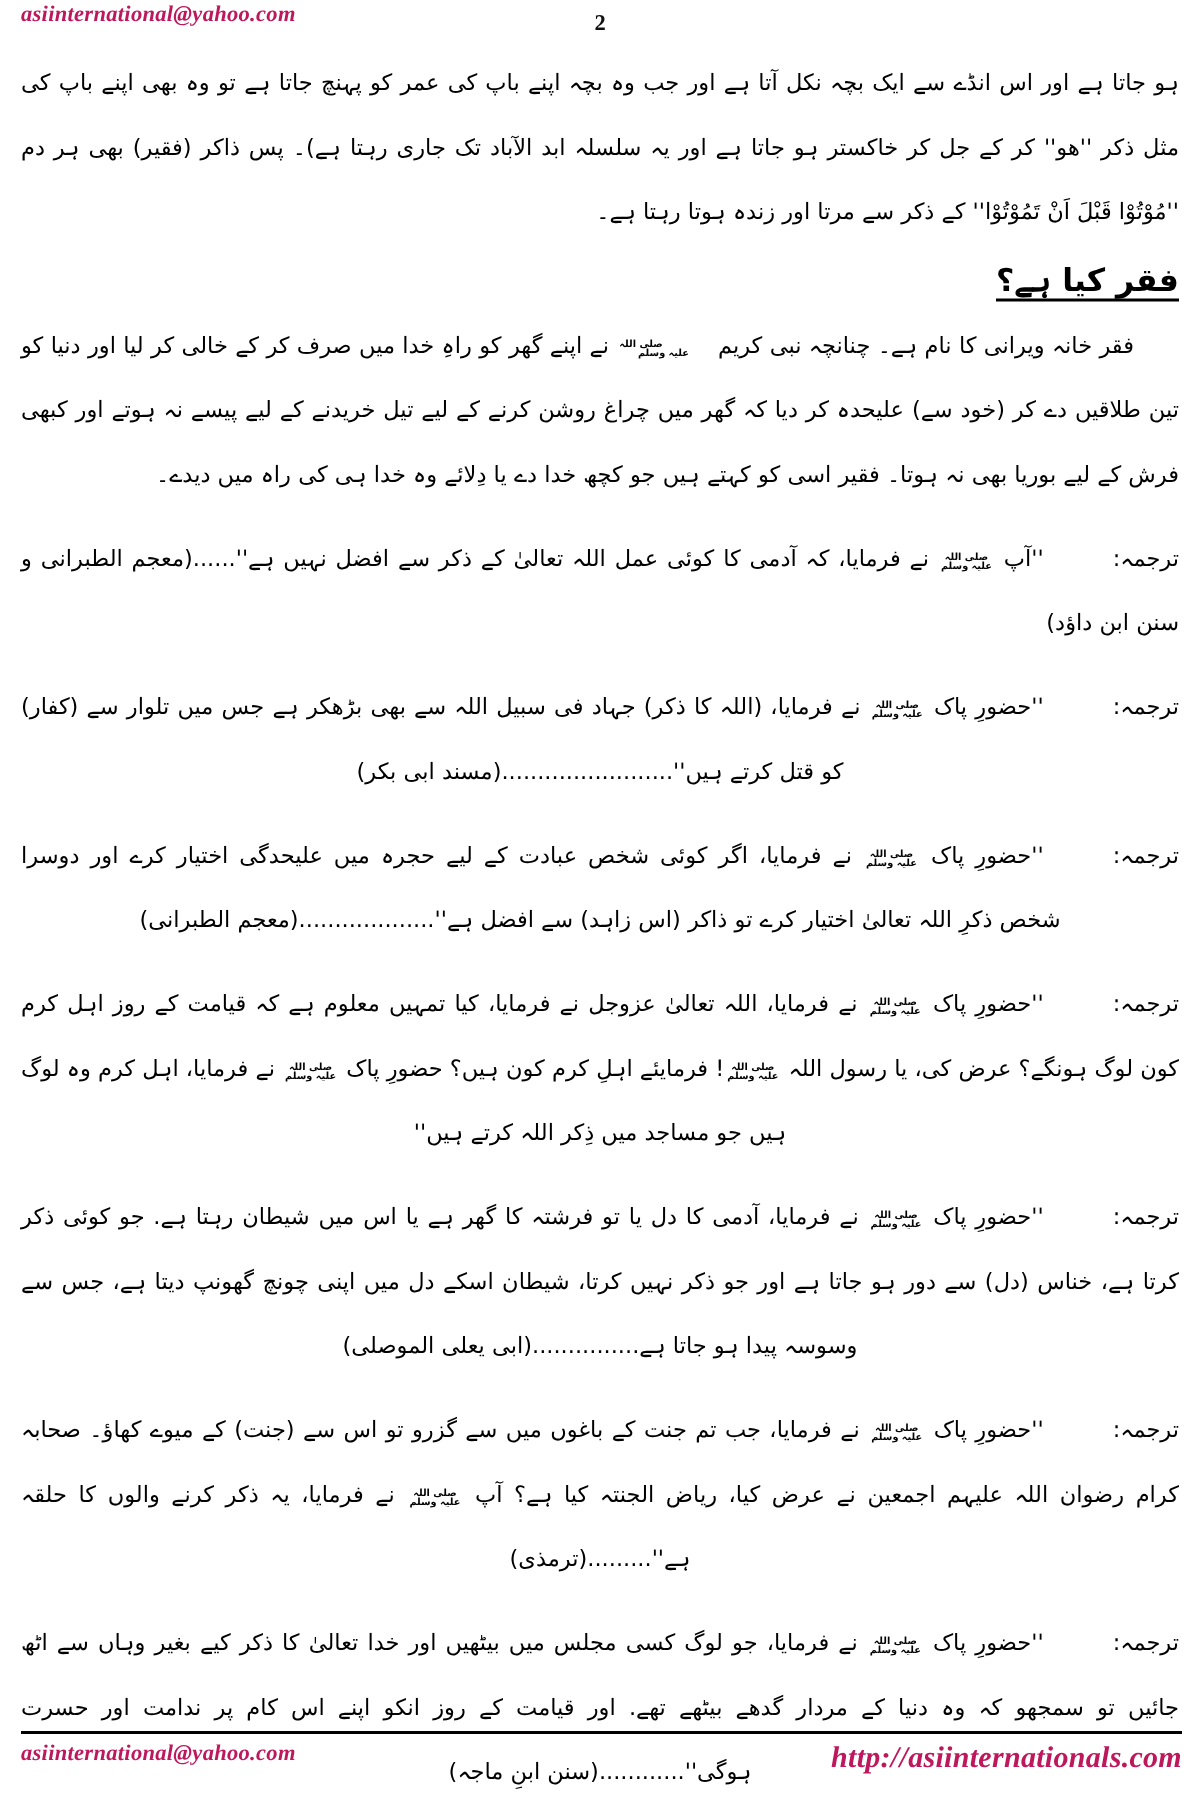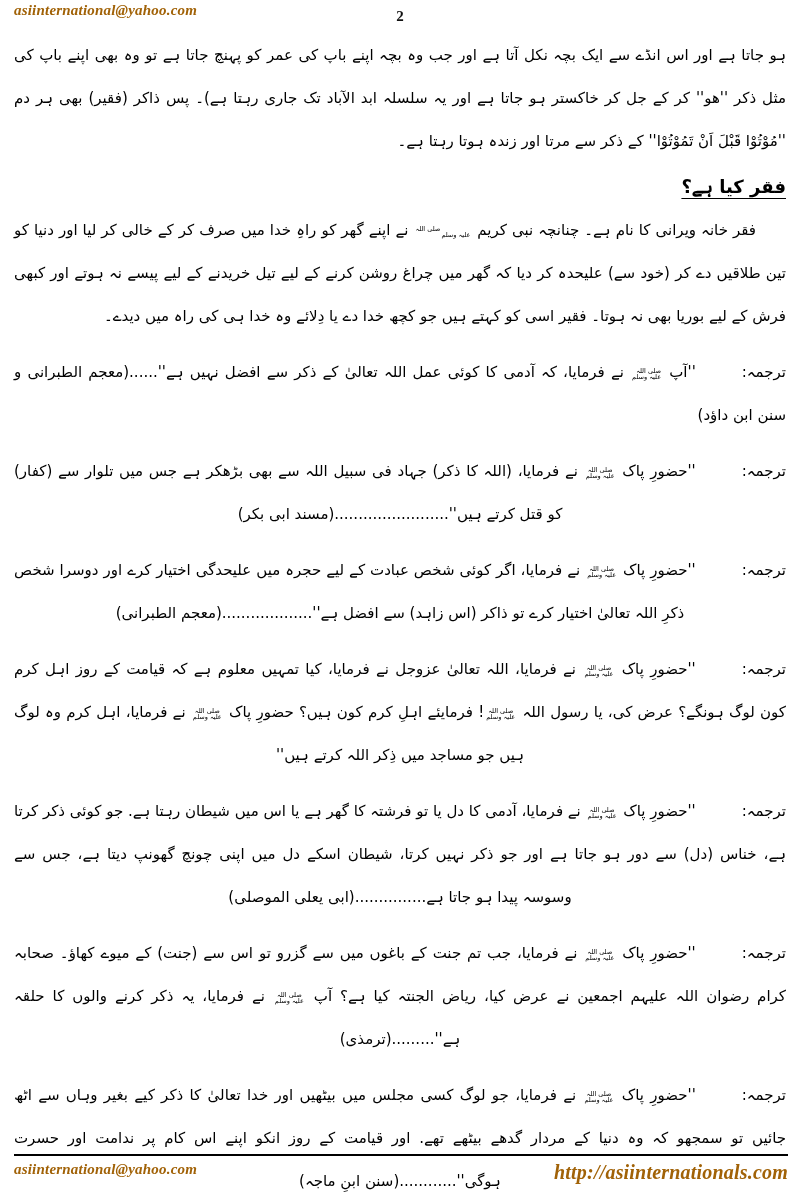--- a/index.html
+++ b/index.html
@@ -6,49 +6,49 @@
   body{
     width:800px;height:1200px;position:relative;overflow:hidden;
     font-family:"DejaVu Sans",sans-serif;color:#000;
   }
   .page{padding:2px 14px 0 14px;}
 
   
   .header{position:relative;height:26px;}
   .link{
     font-family:"Liberation Serif",serif;font-style:italic;font-weight:bold;
-    font-size:15px;color:#a16207;letter-spacing:.2px;
+    font-size:15px;color:#be185d;letter-spacing:.2px;
   }
   .header .email{position:absolute;left:0;top:0;}
   .pagenum{
     position:absolute;left:50%;top:6px;transform:translateX(-50%);
     font-family:"Liberation Serif",serif;font-size:15px;font-weight:bold;color:#111;
   }
 
   
   .urdu{
     direction:rtl;unicode-bidi:plaintext;
     font-family:"DejaVu Sans",sans-serif;
     font-size:15px;line-height:43px;
     text-align:justify;margin:0;color:#000;
   }
   .intro{margin-top:6px;}
   .heading{
     direction:rtl;text-align:right;
-    font-size:18px;font-weight:bold;line-height:40px;
+    font-size:21px;font-weight:bold;line-height:40px;
     margin:4px 0 2px 0;
   }
   .heading .heading-text{text-decoration:underline;text-underline-offset:5px;}
   .faqr{text-indent:30px;}
   .entry{margin-top:13px;}
   .entry.center-last{text-align-last:center;}
   .t-label{font-weight:normal;padding-left:46px;}
   .pbuh{
     display:inline-block;font-size:6.5px;line-height:6.5px;
-    vertical-align:-2px;margin:0 2px;font-weight:normal;
+    text-align:center;vertical-align:-2px;margin:0 2px;font-weight:bold;
     white-space:nowrap;
   }
 
   
   .footer{
     position:absolute;left:14px;right:12px;bottom:16px;
     border-top:2px solid #000;padding-top:5px;
     display:flex;justify-content:space-between;align-items:flex-start;
   }
   .footer .url{font-size:20px;}

